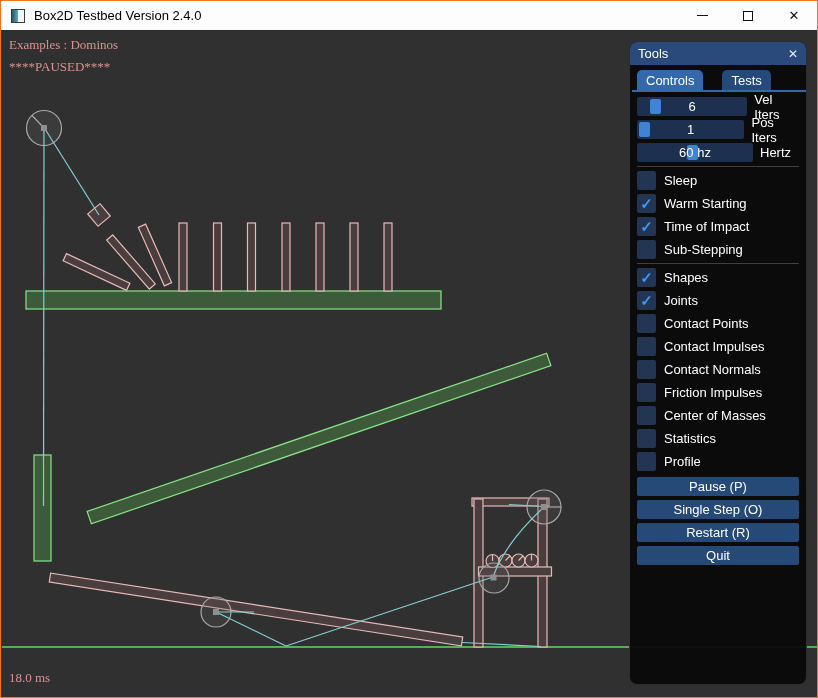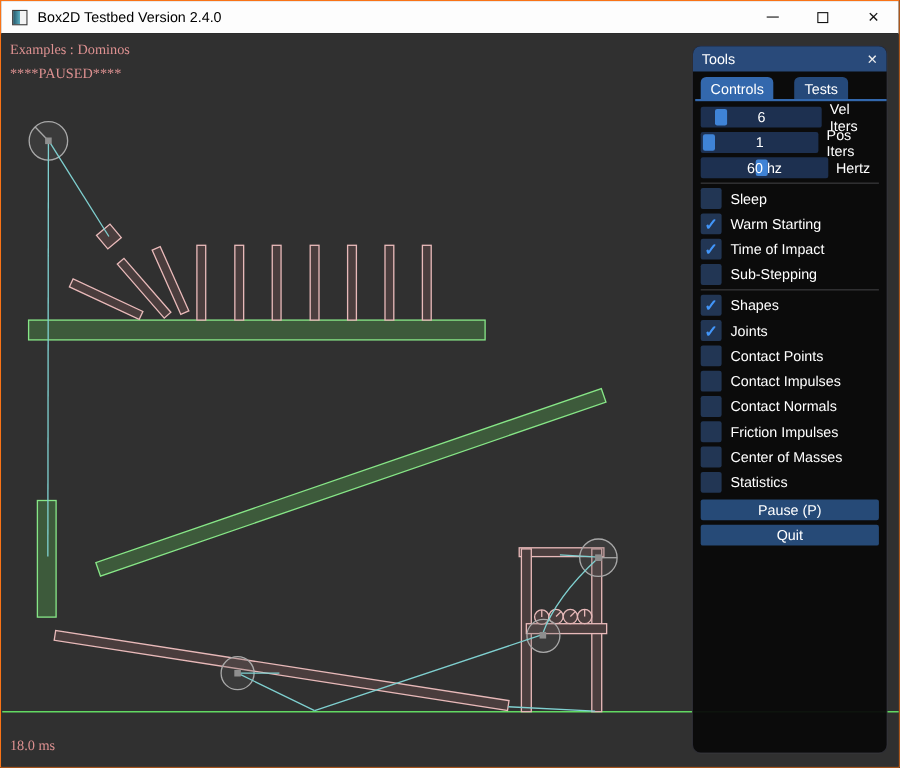--- a/index.html
+++ b/index.html
@@ -248,21 +248,27 @@
             <span class="cblabel">Friction Impulses</span>
           </div>
           <div class="cbrow">
             <span class="cbbox"></span>
             <span class="cblabel">Center of Masses</span>
           </div>
           <div class="cbrow">
             <span class="cbbox"></span>
             <span class="cblabel">Statistics</span>
           </div>
+          <div class="cbrow">
+            <span class="cbbox"></span>
+            <span class="cblabel">Profile</span>
+          </div>
         </div>
       <div id="buttons">
           <button class="panel-btn">Pause (P)</button>
+          <button class="panel-btn">Single Step (O)</button>
+          <button class="panel-btn">Restart (R)</button>
           <button class="panel-btn">Quit</button>
         </div>
     </div>
   </div>
 
 </div>
 
 </body></html>

